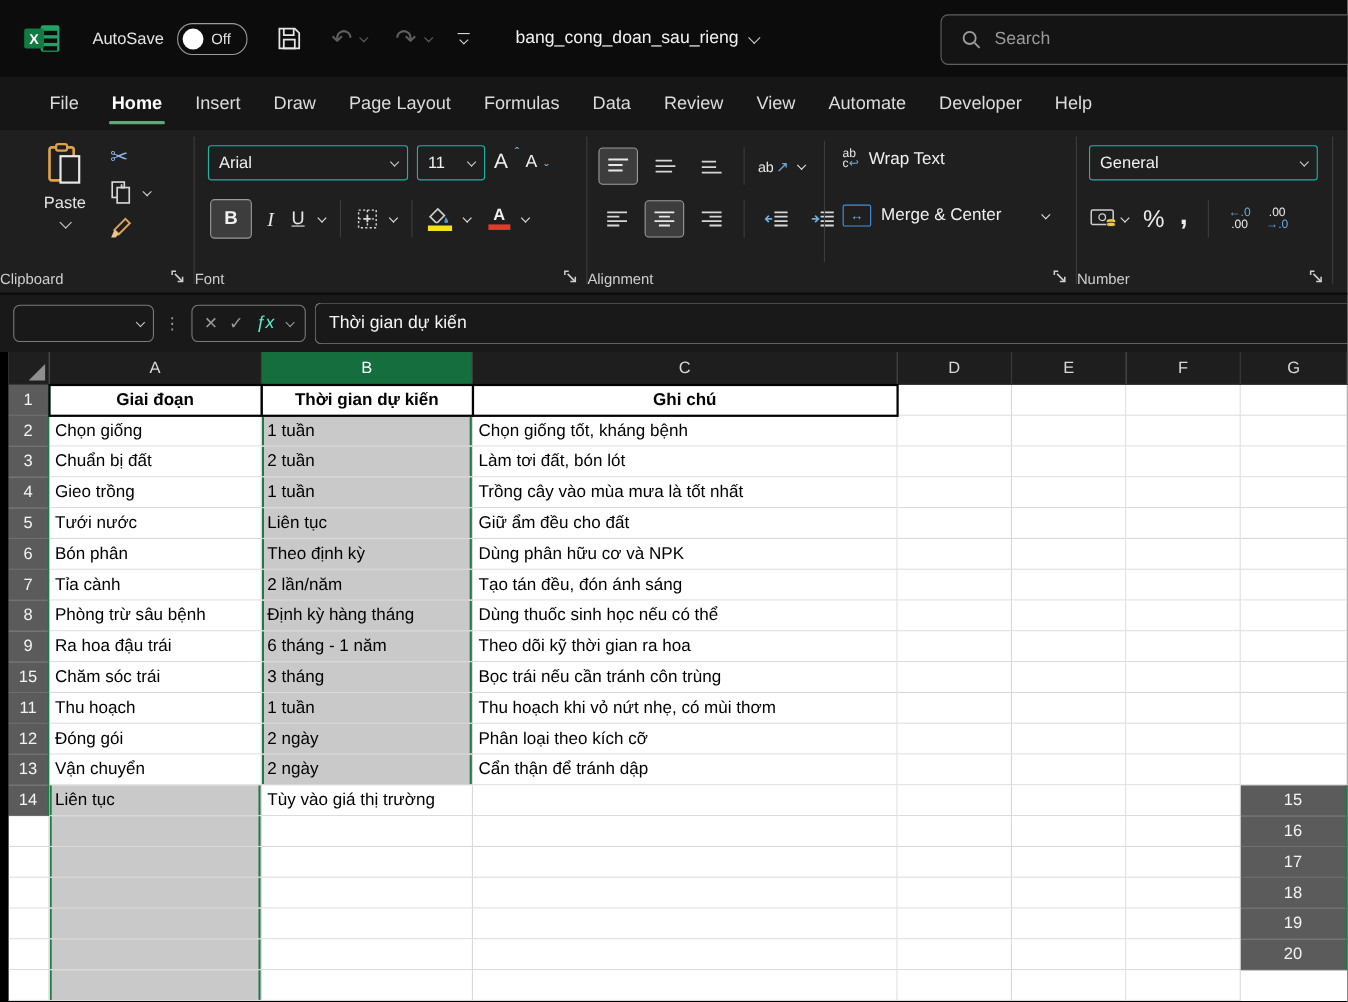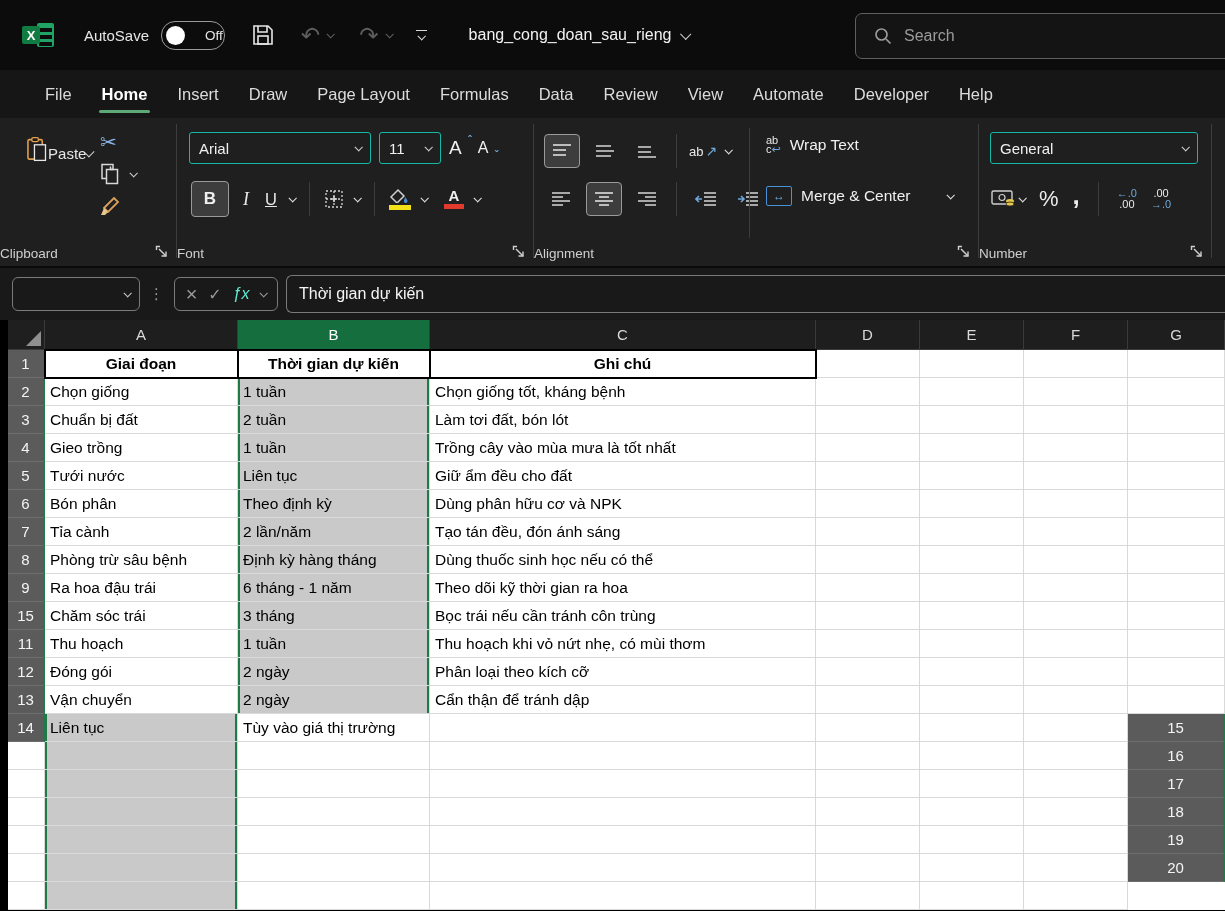--- a/index.html
+++ b/index.html
@@ -13,21 +13,21 @@
     display:flex;align-items:center;color:#e6e6e6;}
   .xl-logo{width:32px;height:30px;position:relative;margin-left:22px;}
   .xl-logo .sheet{position:absolute;right:0;top:3px;width:17px;height:24px;background:#21a366;border-radius:2px;}
   .xl-logo .sheet i{position:absolute;left:2px;right:2px;height:4px;background:#0c0c0c;display:block;}
   .xl-logo .box{position:absolute;left:0;top:6px;width:18px;height:18px;background:#107c41;border-radius:2px;
     color:#fff;font-weight:700;font-size:13px;display:flex;align-items:center;justify-content:center;}
   .autosave{margin-left:30px;font-size:15px;}
   .toggle{margin-left:12px;width:62px;height:27px;border:1px solid #9a9a9a;border-radius:14px;
     display:flex;align-items:center;position:relative;}
   .knob{width:19px;height:19px;border-radius:50%;background:#fff;margin-left:4px;}
-  .toggle .state{margin-left:20px;font-size:13.5px;color:#e6e6e6;}
+  .toggle .state{margin-left:7px;font-size:13.5px;color:#e6e6e6;}
   .tb-icon{margin-left:26px;display:flex;align-items:center;color:#e0e0e0;}
   .dim{color:#5e5e5e;}
   .chev{display:inline-block;width:7px;height:7px;border-right:1.5px solid currentColor;
     border-bottom:1.5px solid currentColor;transform:rotate(45deg) translateY(-1px);}
   .chev.sm{width:5px;height:5px;}
   .qat{margin-left:24px;display:flex;flex-direction:column;align-items:center;color:#d8d8d8;}
   .qat .bar{width:11px;border-top:1.6px solid #d8d8d8;margin-bottom:3px;}
   .fname{margin-left:42px;font-size:16px;color:#f2f2f2;display:flex;align-items:center;gap:10px;}
   .search{position:absolute;left:855px;top:13px;width:385px;height:44px;border:1px solid #5f5f5f;
     border-radius:7px;background:#141414;display:flex;align-items:center;color:#9b9b9b;font-size:16px;}
@@ -44,21 +44,21 @@
   .rgroup{position:absolute;top:0;height:148px;}
   .vsep{position:absolute;top:6px;bottom:8px;width:1px;background:#3d3d3d;}
   .glabel{position:absolute;bottom:5px;left:0;right:0;text-align:left;font-size:13.5px;color:#cfcfcf;}
   .dlaunch{position:absolute;bottom:7px;right:7px;width:14px;height:14px;color:#cfcfcf;}
   .ric{color:#e4e4e4;}
   .combo{border:1px solid #14b8a6;border-radius:3px;height:32px;display:flex;align-items:center;
     padding:0 9px;color:#f0f0f0;font-size:15px;box-sizing:border-box;}
   .combo .chev{margin-left:auto;color:#cfcfcf;}
   .btnbox{border:1px solid #9a9a9a;border-radius:4px;background:#3d3d3d;}
   
-  .paste-col{position:absolute;left:26px;top:12px;width:66px;display:flex;flex-direction:row;align-items:center;color:#e6e6e6;}
+  .paste-col{position:absolute;left:26px;top:12px;width:66px;display:flex;flex-direction:column;align-items:center;color:#e6e6e6;}
   .paste-col .lbl{font-size:15px;margin-top:6px;}
   .paste-col .chev{margin-top:6px;color:#cfcfcf;}
   .clipicons{position:absolute;left:100px;top:12px;display:flex;flex-direction:column;gap:9px;align-items:flex-start;}
   .cuticon{font-size:20px;color:#8ab4e8;}
   .copyrow{display:flex;align-items:center;gap:10px;}
   
   .fontrow1{position:absolute;left:12px;top:14px;display:flex;align-items:center;gap:8px;}
   .fontrow2{position:absolute;left:14px;top:62px;display:flex;align-items:center;gap:10px;height:38px;}
   .sizebtn{font-size:19px;color:#f0f0f0;position:relative;padding-right:8px;}
   .sizebtn sup{position:absolute;top:-4px;right:-2px;font-size:11px;color:#6fa8dc;font-weight:700;}

